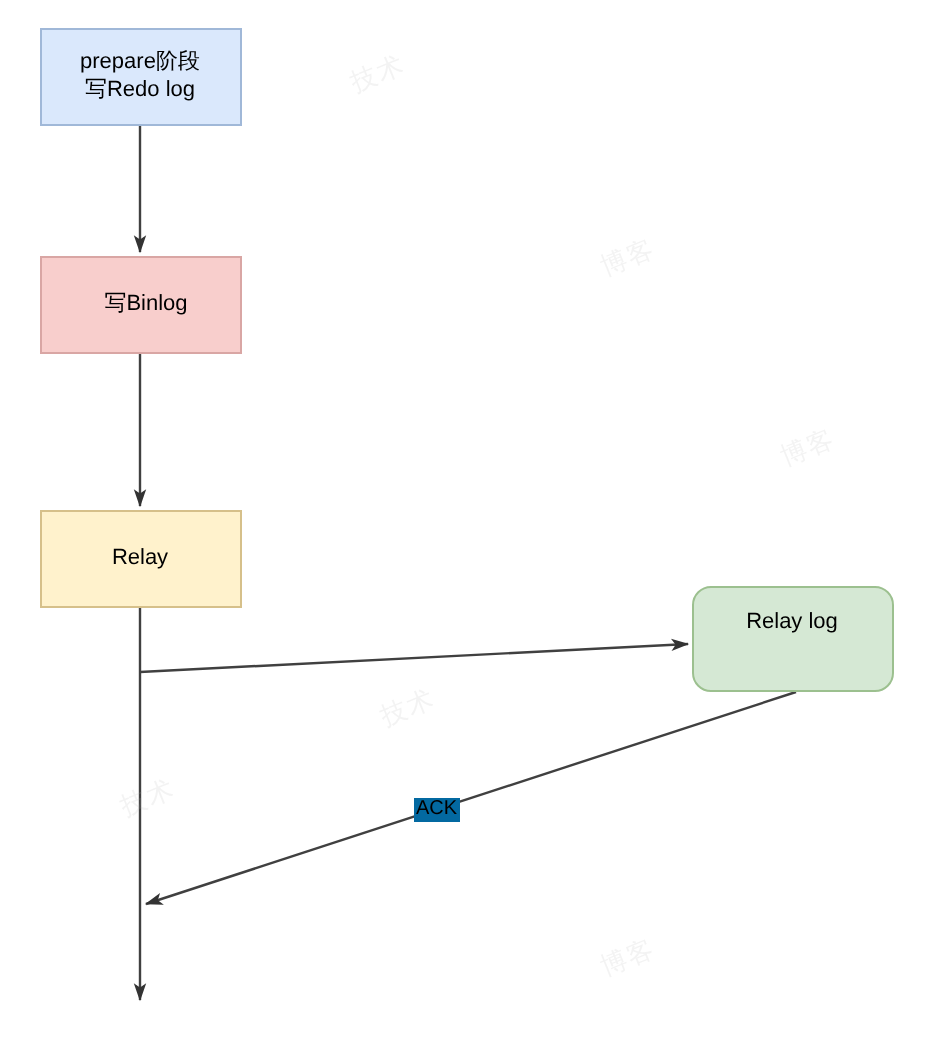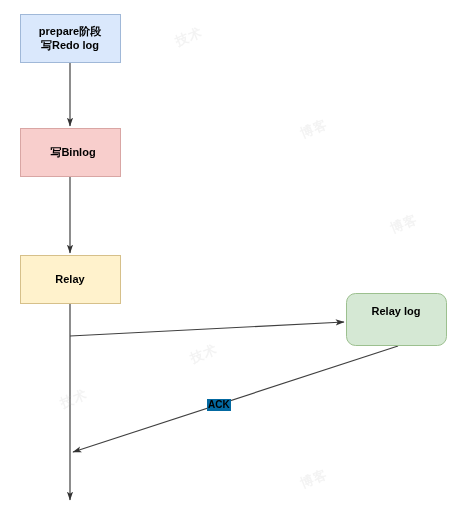--- a/index.html
+++ b/index.html
@@ -9,21 +9,20 @@
   }
   body {
     font-family: "Liberation Sans", "DejaVu Sans", sans-serif;
   }
   #canvas {
     position: relative;
     width: 466px;
     height: 521px;
     background: #ffffff;
     overflow: hidden;
-    font-weight: bold;
   }
   #diagram-svg {
     position: absolute;
     left: 0;
     top: 0;
     width: 466px;
     height: 521px;
   }
   .node-label {
     position: absolute;

